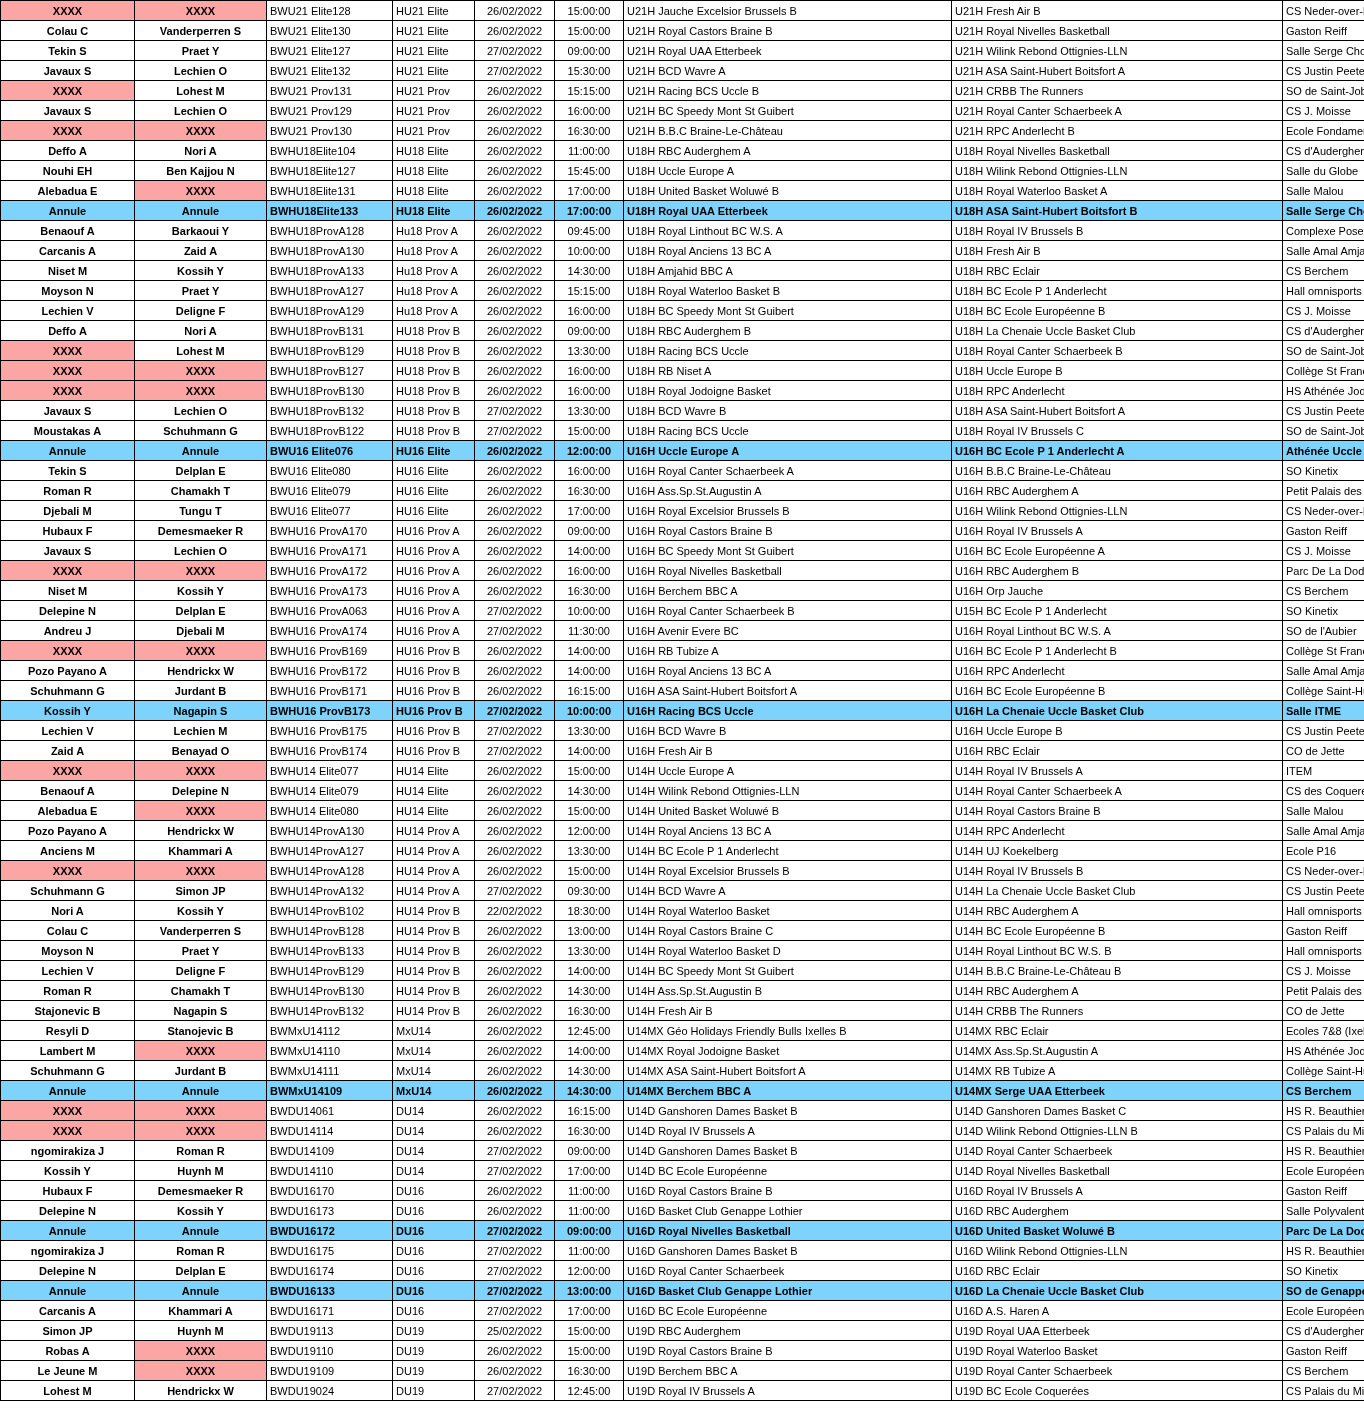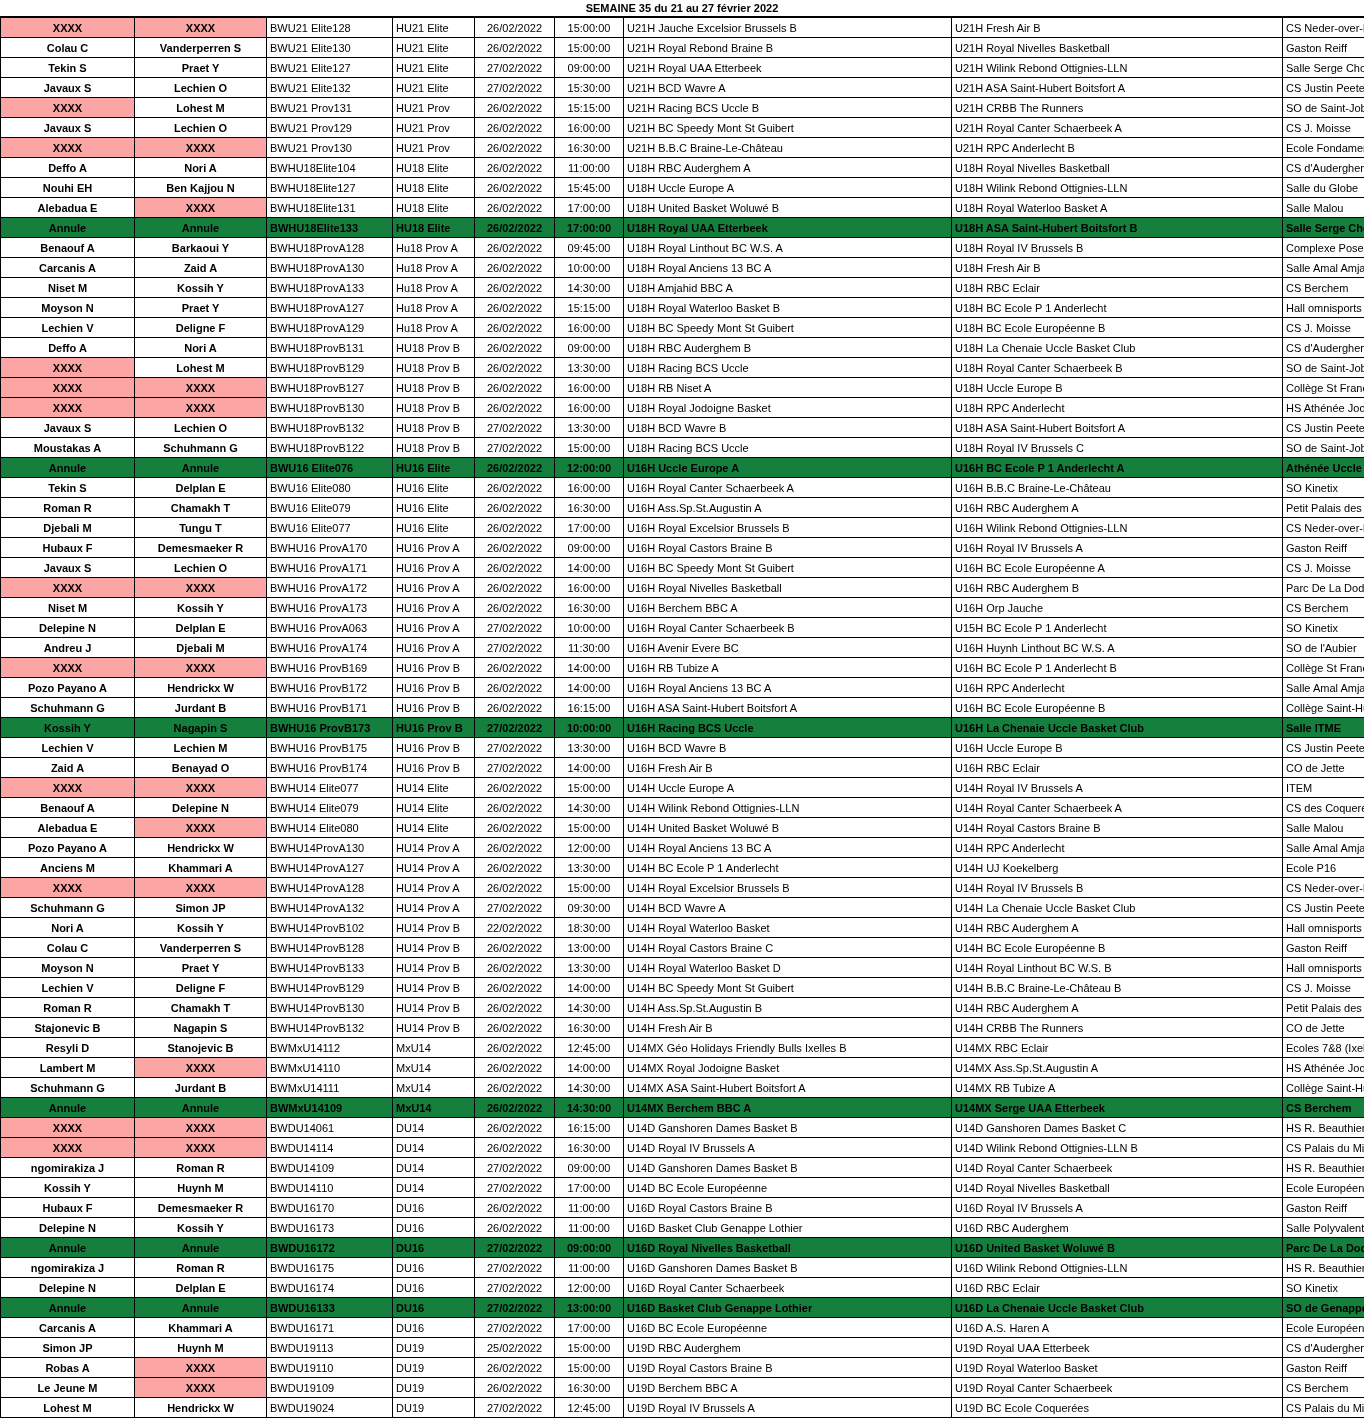--- a/index.html
+++ b/index.html
@@ -24,21 +24,21 @@
     border:1px solid #000000;
     font-size:11px;
     height:19px;
     padding:0 3px;
     overflow:hidden;
     white-space:nowrap;
     color:#000;
     background:#ffffff;
   }
   tr.red td{
-    background:#15803d;
+    background:#7dd3fc;
     color:#000;
     font-weight:bold;
   }
   td.red{
     background:#fca5a5;
     font-weight:bold;
     text-align:center;
   }
   
   .c0{width:127px;text-align:center;font-weight:bold;}
@@ -48,42 +48,41 @@
   .c4{width:73px;text-align:center;}
   .c5{width:62px;text-align:center;}
   .c6{width:321px;text-align:left;}
   .c7{width:324px;text-align:left;}
   .c8{width:230px;text-align:left;}
 </style>
 </head>
 <body>
 
 <div id="sheet">
-  <div class="title-bar">SEMAINE 35 du 21 au 27 février 2022</div>
   <table>
     <tbody id="tbody">
         <tr class="">
           <td class="c0 red">XXXX</td>
           <td class="c1 red">XXXX</td>
           <td class="c2">BWU21 Elite128</td>
           <td class="c3">HU21 Elite</td>
           <td class="c4">26/02/2022</td>
           <td class="c5">15:00:00</td>
           <td class="c6">U21H Jauche Excelsior Brussels B</td>
           <td class="c7">U21H Fresh Air B</td>
           <td class="c8">CS Neder-over-hembeek</td>
         </tr>
         <tr class="">
           <td class="c0">Colau C</td>
           <td class="c1">Vanderperren S</td>
           <td class="c2">BWU21 Elite130</td>
           <td class="c3">HU21 Elite</td>
           <td class="c4">26/02/2022</td>
           <td class="c5">15:00:00</td>
-          <td class="c6">U21H Royal Rebond Braine B</td>
+          <td class="c6">U21H Royal Castors Braine B</td>
           <td class="c7">U21H Royal Nivelles Basketball</td>
           <td class="c8">Gaston Reiff</td>
         </tr>
         <tr class="">
           <td class="c0">Tekin S</td>
           <td class="c1">Praet Y</td>
           <td class="c2">BWU21 Elite127</td>
           <td class="c3">HU21 Elite</td>
           <td class="c4">27/02/2022</td>
           <td class="c5">09:00:00</td>
@@ -400,21 +399,21 @@
           <td class="c8">SO Kinetix</td>
         </tr>
         <tr class="">
           <td class="c0">Andreu J</td>
           <td class="c1">Djebali M</td>
           <td class="c2">BWHU16 ProvA174</td>
           <td class="c3">HU16 Prov A</td>
           <td class="c4">27/02/2022</td>
           <td class="c5">11:30:00</td>
           <td class="c6">U16H Avenir Evere BC</td>
-          <td class="c7">U16H Huynh Linthout BC W.S. A</td>
+          <td class="c7">U16H Royal Linthout BC W.S. A</td>
           <td class="c8">SO de l'Aubier</td>
         </tr>
         <tr class="">
           <td class="c0 red">XXXX</td>
           <td class="c1 red">XXXX</td>
           <td class="c2">BWHU16 ProvB169</td>
           <td class="c3">HU16 Prov B</td>
           <td class="c4">26/02/2022</td>
           <td class="c5">14:00:00</td>
           <td class="c6">U16H RB Tubize A</td>

